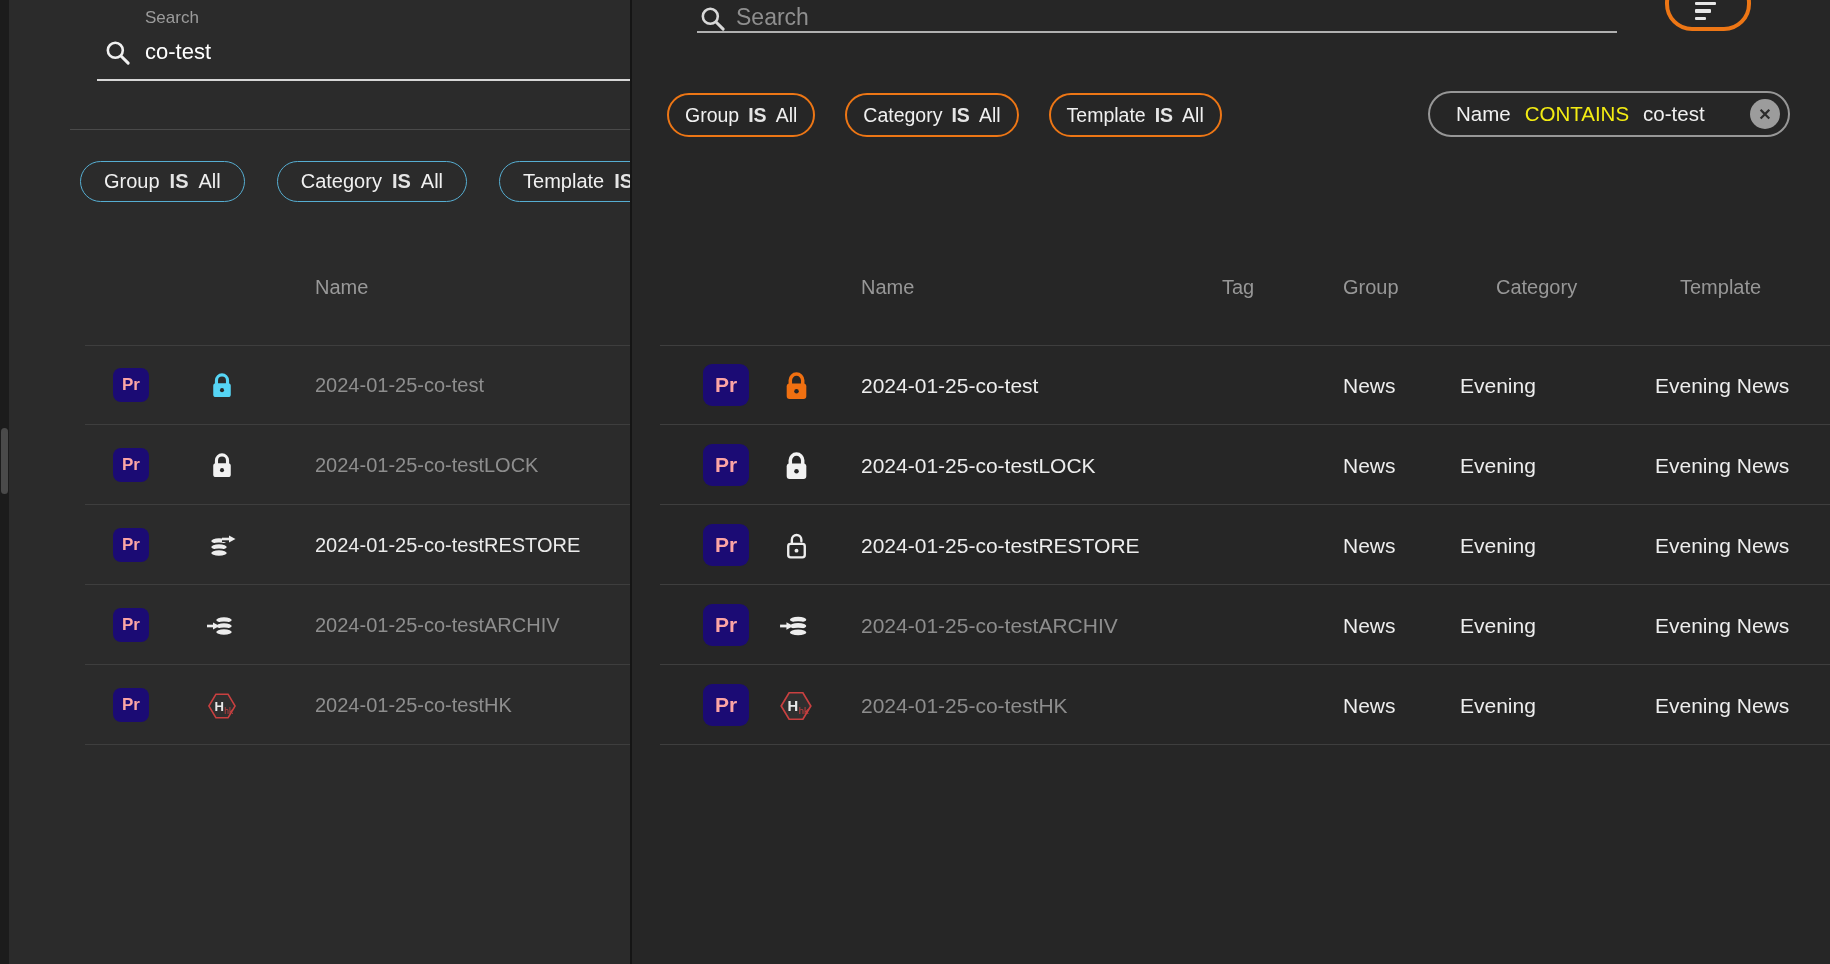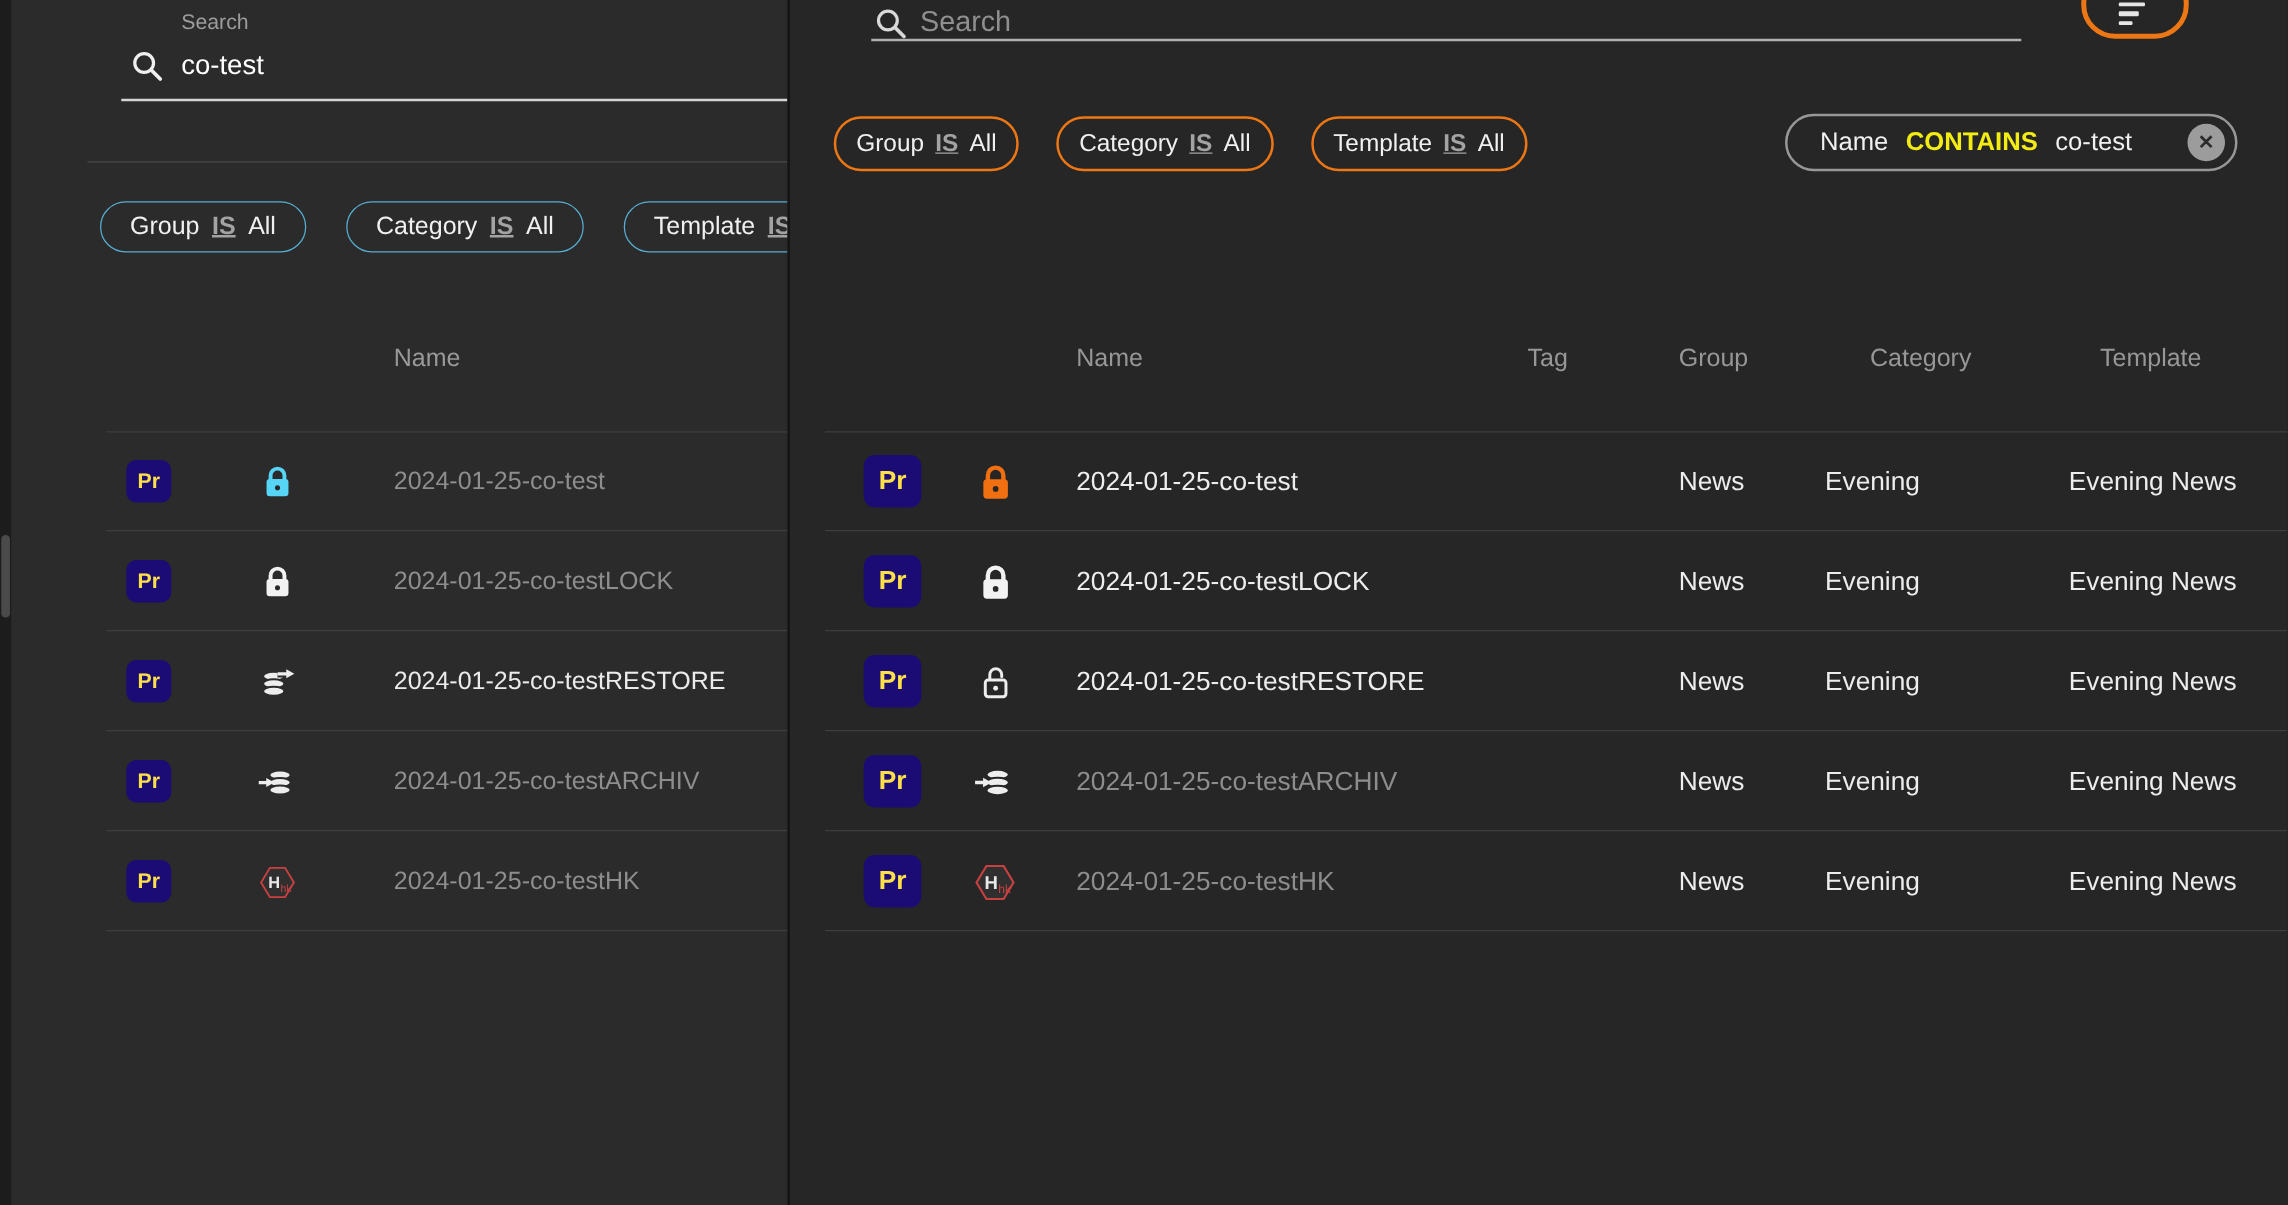--- a/index.html
+++ b/index.html
@@ -25,29 +25,29 @@
   .l-divider{position:absolute;left:61px;top:129px;width:560px;height:1px;background:#4a4a4a;}
   .l-pills{position:absolute;left:71px;top:161px;display:flex;gap:32px;}
   
   .pill{
     display:inline-flex;align-items:center;gap:10px;white-space:nowrap;
     height:41px;padding:0 23px;border-radius:22px;font-size:20px;color:#f0f0f0;
     background:transparent;box-sizing:border-box;
   }
   .pill.blue{border:1.5px solid #56aed2;}
   .pill.orange{border:2px solid #ed7615;}
-  .pill .po{font-weight:700;color:#a3a3a3;text-decoration:underline;}
+  .pill .po{font-weight:700;color:#e5e5e5;}
   
   .l-colhead{position:absolute;left:306px;top:276px;font-size:20px;color:#999999;}
   .l-headline{position:absolute;left:76px;top:345px;width:545px;height:1px;background:#3e3e3e;}
   .lrow{position:absolute;left:0;width:621px;height:79px;}
   .lrow .sep{position:absolute;left:76px;right:0;bottom:0;height:1px;background:#3e3e3e;}
   .pr-badge{
     position:absolute;display:flex;align-items:center;justify-content:center;
-    background:#1b0b74;color:#fde047;font-weight:700;border-radius:8px;
+    background:#1b0b74;color:#fca5a5;font-weight:700;border-radius:8px;margin-left:12px;
   }
   .lrow .pr-badge{left:92px;top:22px;width:36px;height:34px;font-size:17px;}
   .lrow .state{position:absolute;left:196px;top:24px;width:34px;height:32px;display:flex;align-items:center;justify-content:center;}
   .lrow .lname{position:absolute;left:306px;top:0;height:79px;display:flex;align-items:center;font-size:20px;color:#8e8e8e;}
   .lrow .lname.bright{color:#ebebeb;}
   
   .panel-divider{position:absolute;left:630px;top:0;width:2px;height:964px;background:#151515;}
   
   .right-panel{position:absolute;left:632px;top:0;width:1198px;height:964px;background:#262626;overflow:hidden;}
   .r-search-icon{position:absolute;left:66px;top:4px;}
@@ -67,21 +67,21 @@
   .sort-lines div{height:3.5px;background:#e6e6e6;border-radius:1px;}
   .sort-lines .b1{width:21px;} .sort-lines .b2{width:16px;} .sort-lines .b3{width:11px;}
   .r-pills{position:absolute;left:35px;top:93px;display:flex;gap:30px;}
   .r-pills .pill{height:44px;font-size:19.5px;padding:0 16px;gap:9px;}
   .name-pill{
     position:absolute;left:796px;top:91px;width:362px;height:46px;border-radius:23px;
     border:2px solid #979797;box-sizing:border-box;
     display:flex;align-items:center;gap:14px;padding:0 8px 0 26px;
     font-size:20.5px;color:#f0f0f0;white-space:nowrap;
   }
-  .name-pill .op{font-weight:700;color:#f3ec13;}
+  .name-pill .op{font-weight:400;color:#f3ec13;}
   .pill-close{
     margin-left:auto;width:30px;height:30px;border-radius:50%;background:#9c9c9c;
     display:flex;align-items:center;justify-content:center;cursor:pointer;
     font-size:16px;font-weight:700;color:#2c2c2c;
   }
   
   .r-colhead{position:absolute;top:276px;font-size:20px;color:#979797;}
   .r-headline{position:absolute;left:28px;right:0;top:345px;height:1px;background:#3e3e3e;}
   .rrow{position:absolute;left:0;width:1198px;height:79px;}
   .rrow .sep{position:absolute;left:28px;right:0;bottom:0;height:1px;background:#3e3e3e;}

